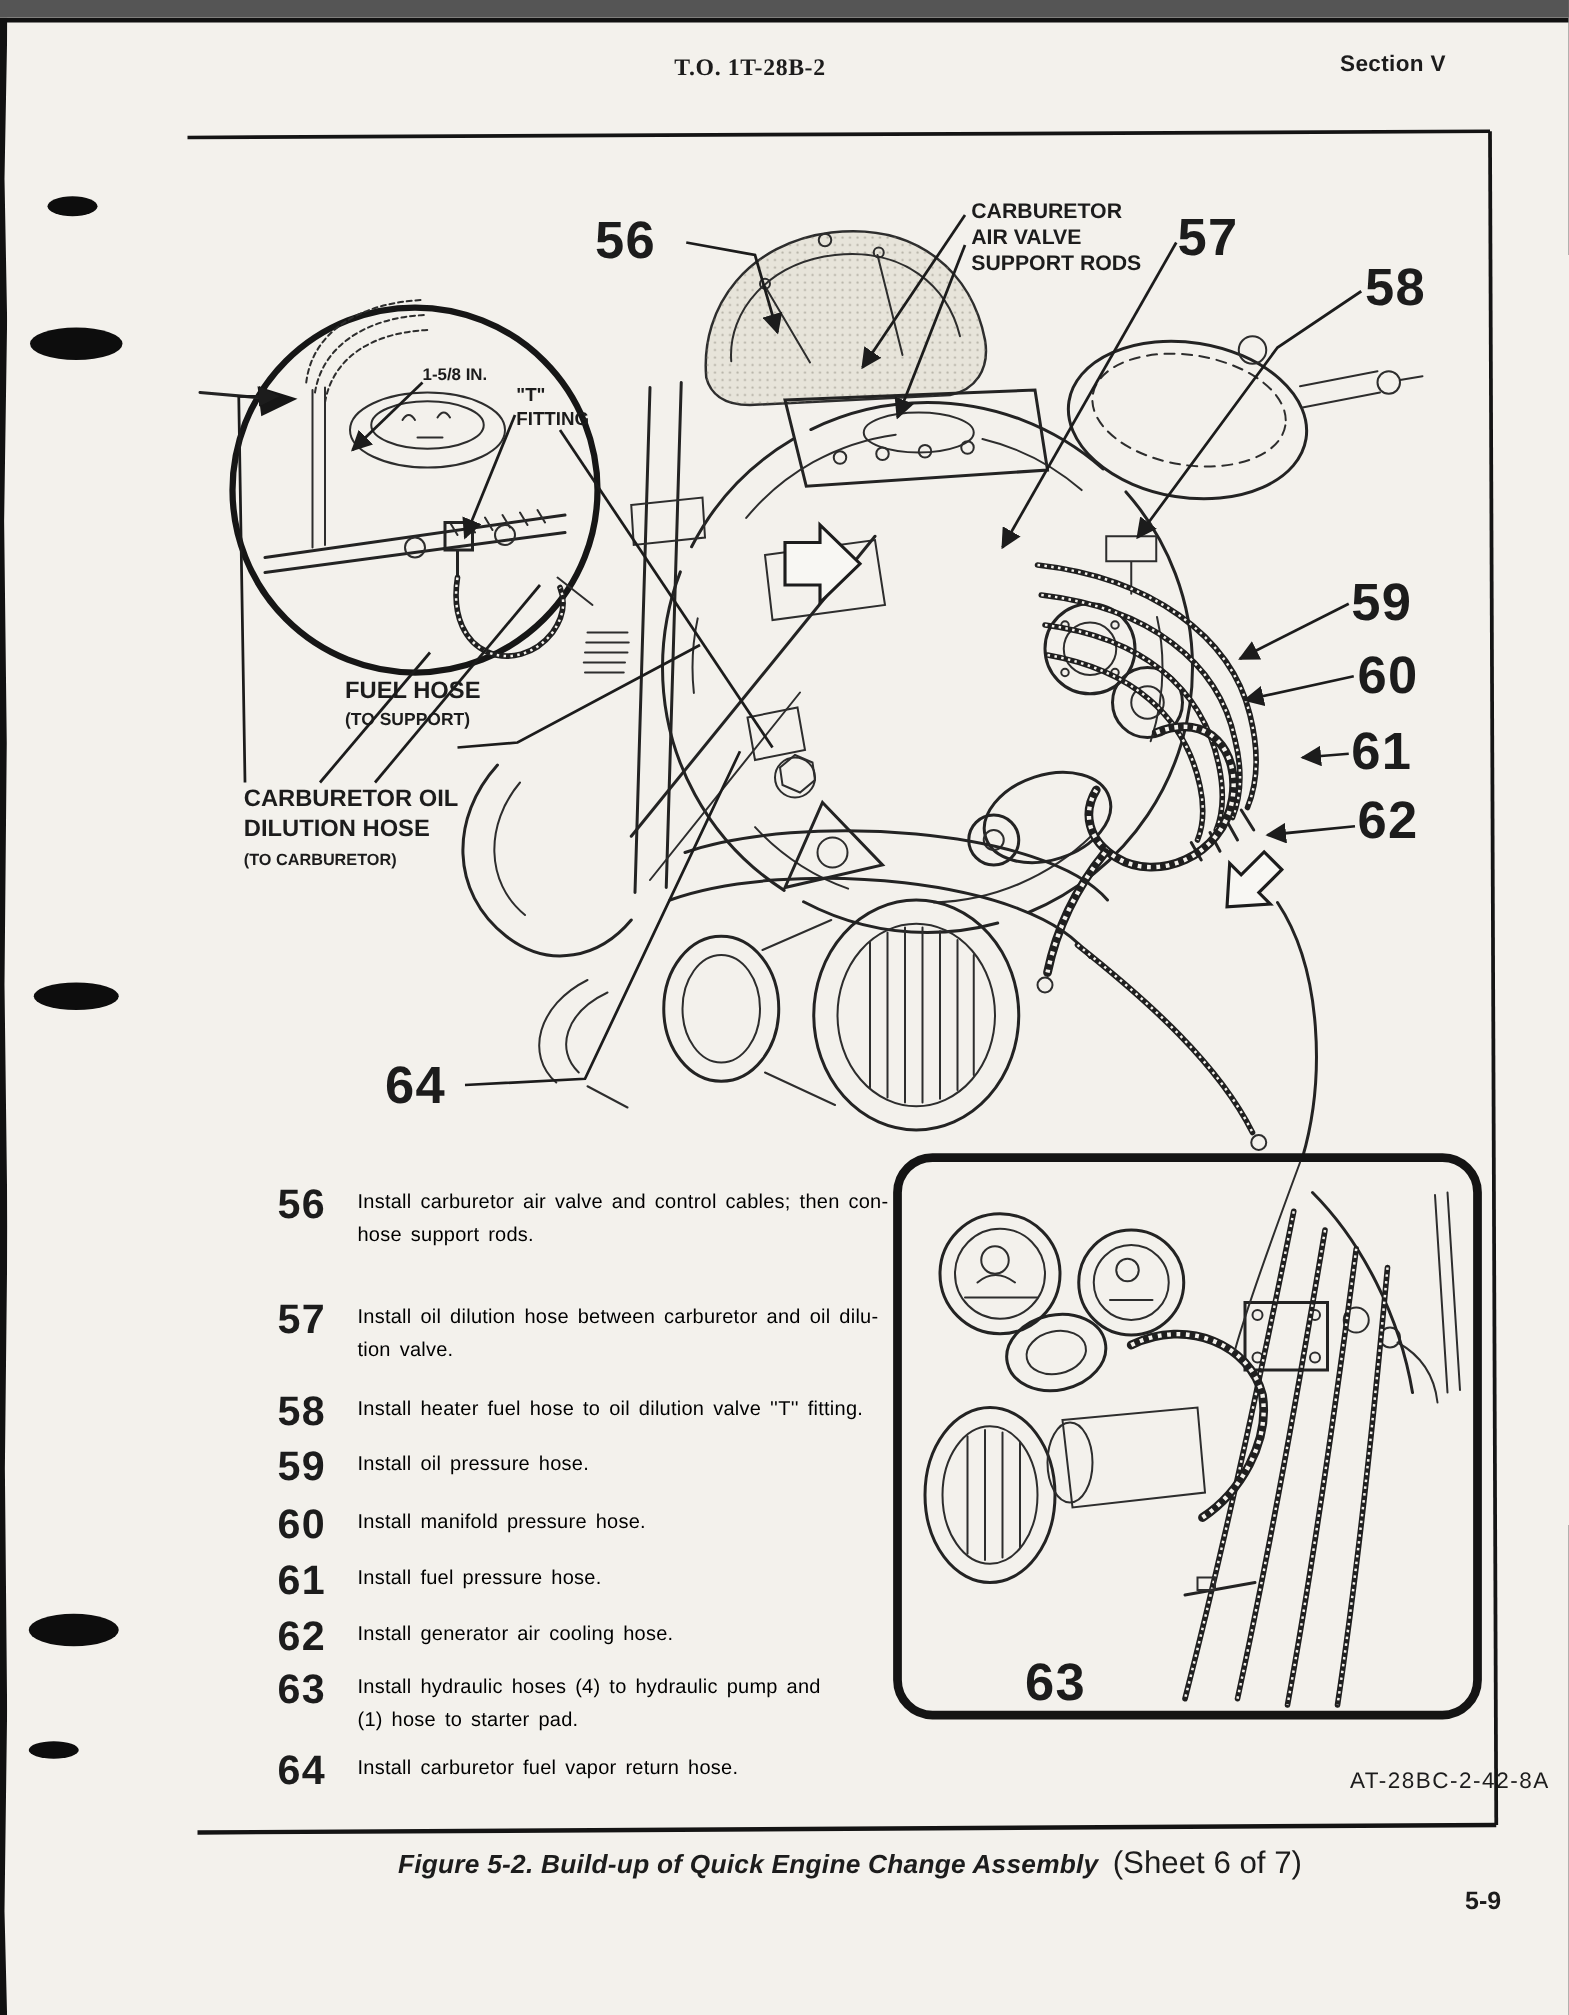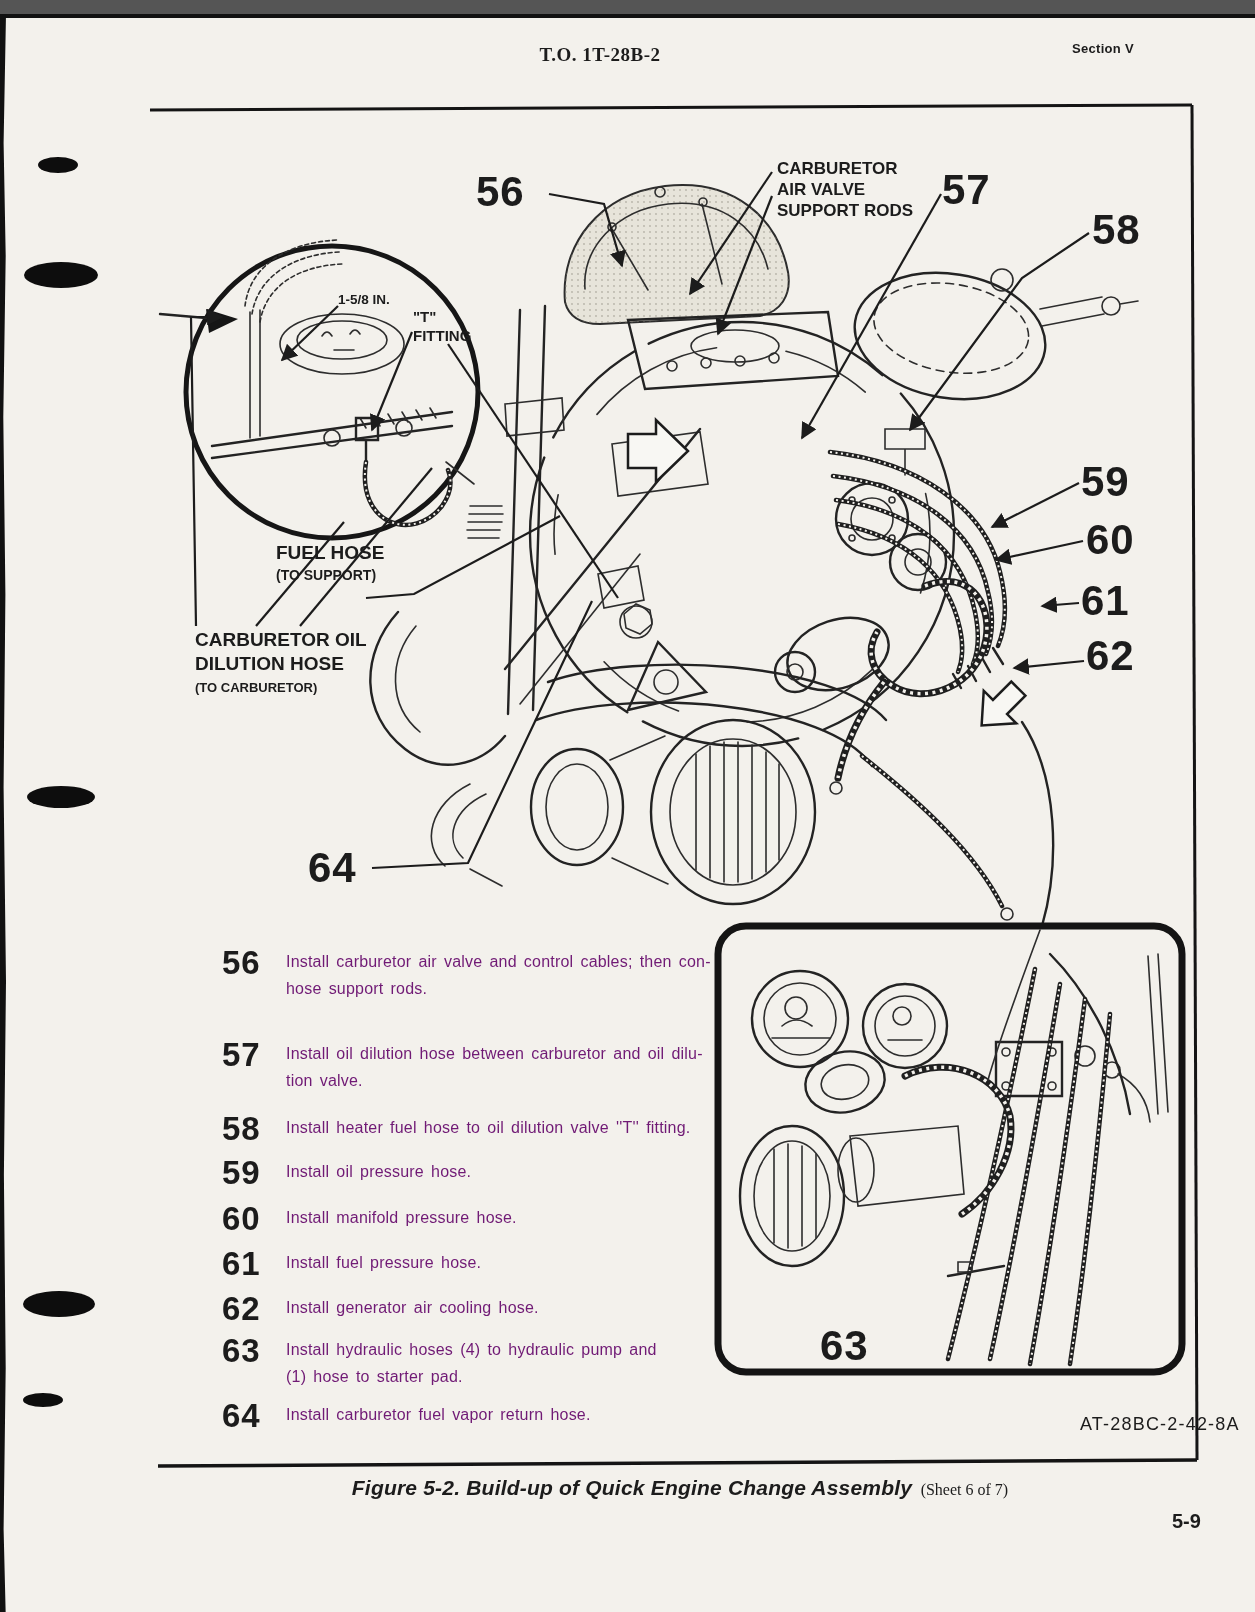--- a/index.html
+++ b/index.html
@@ -10,41 +10,41 @@
   }
   
   .edge-top{position:absolute;left:0;top:0;width:100%;height:4px;background:#111;}
   .edge-bottom{position:absolute;left:0;bottom:0;width:100%;height:6px;background:#1a1a1a;}
   .edge-left{position:absolute;left:0;top:0;width:6px;height:100%;background:#111;
     clip-path:polygon(0 0,100% 0,60% 8%,95% 15%,55% 25%,90% 36%,60% 48%,100% 60%,65% 72%,95% 84%,60% 94%,100% 100%,0 100%);}
   .punch{position:absolute;background:#0d0d0d;border-radius:50%;}
   
   .hdr-to{position:absolute;left:450px;top:30px;width:300px;text-align:center;
     font-family:"Liberation Serif",serif;font-weight:bold;font-size:19px;letter-spacing:.5px;}
-  .hdr-sec{position:absolute;left:1072px;top:27px;font-size:13px;font-weight:bold;letter-spacing:.3px;}
+  .hdr-sec{position:absolute;left:1072px;top:27px;font-size:18px;font-weight:bold;letter-spacing:.3px;}
   
   .lbl{position:absolute;font-weight:bold;line-height:1.2;white-space:nowrap;}
   .lbl-support{left:777px;top:144px;font-size:17px;line-height:21px;}
   .lbl-dim{left:338px;top:278px;font-size:13.5px;}
   .lbl-tfit{left:413px;top:293px;font-size:15px;line-height:19px;}
   .lbl-fuelhose{left:276px;top:528px;font-size:19px;line-height:22px;}
   .lbl-fuelhose div:last-child{font-size:14px;}
   .lbl-oildil{left:195px;top:614px;font-size:19px;line-height:24px;}
   .lbl-oildil div:last-child{font-size:13px;}
   .lbl-photo{left:1080px;top:1400px;font-size:18px;font-weight:normal;letter-spacing:1.2px;}
   .co{position:absolute;font-size:42px;font-weight:bold;letter-spacing:1px;line-height:1;}
   
   .step{position:absolute;left:222px;display:flex;align-items:flex-start;}
   .step .n{width:58px;font-size:33px;font-weight:bold;line-height:1;margin-top:-2px;letter-spacing:1px;}
-  .step .t{width:440px;font-size:16px;line-height:27px;margin-left:6px;color:#701a75;
+  .step .t{width:440px;font-size:16px;line-height:27px;margin-left:6px;color:#000000;
     letter-spacing:.2px;word-spacing:2.5px;}
   
   .caption{position:absolute;left:160px;top:1462px;width:1040px;text-align:center;white-space:nowrap;}
   .caption .fig{font-size:21px;font-weight:bold;font-style:italic;letter-spacing:.2px;}
-  .caption .sheet{font-family:Liberation Serif, serif;font-size:16px;}
+  .caption .sheet{font-family:Liberation Sans, sans-serif;font-size:25px;}
   .pageno{position:absolute;left:1172px;top:1496px;font-size:20px;font-weight:bold;}
   
   .sk{stroke:#2d2d2d;stroke-width:1.6;fill:none;stroke-linecap:round;}
   .sk2{stroke:#232323;stroke-width:2.4;fill:none;stroke-linecap:round;}
   .ld{stroke:#1c1c1c;stroke-width:2.2;fill:none;}
   .frame{stroke:#141414;fill:none;}
   .hose{stroke:#1f1f1f;stroke-width:4.5;fill:none;stroke-linecap:round;}
   .hoseTick{stroke:#f3f1ec;stroke-width:2;fill:none;stroke-dasharray:2 3.5;stroke-linecap:butt;}
   .corr{stroke:#1f1f1f;stroke-width:7;fill:none;stroke-linecap:round;}
   .corrTick{stroke:#f3f1ec;stroke-width:3.5;fill:none;stroke-dasharray:3 4.5;}

